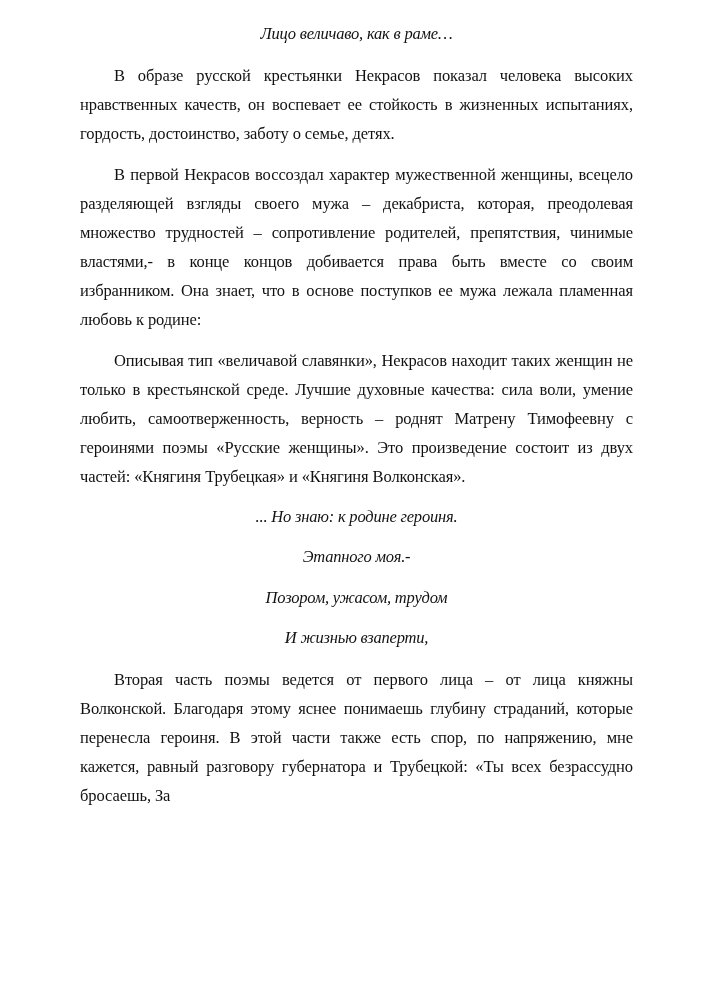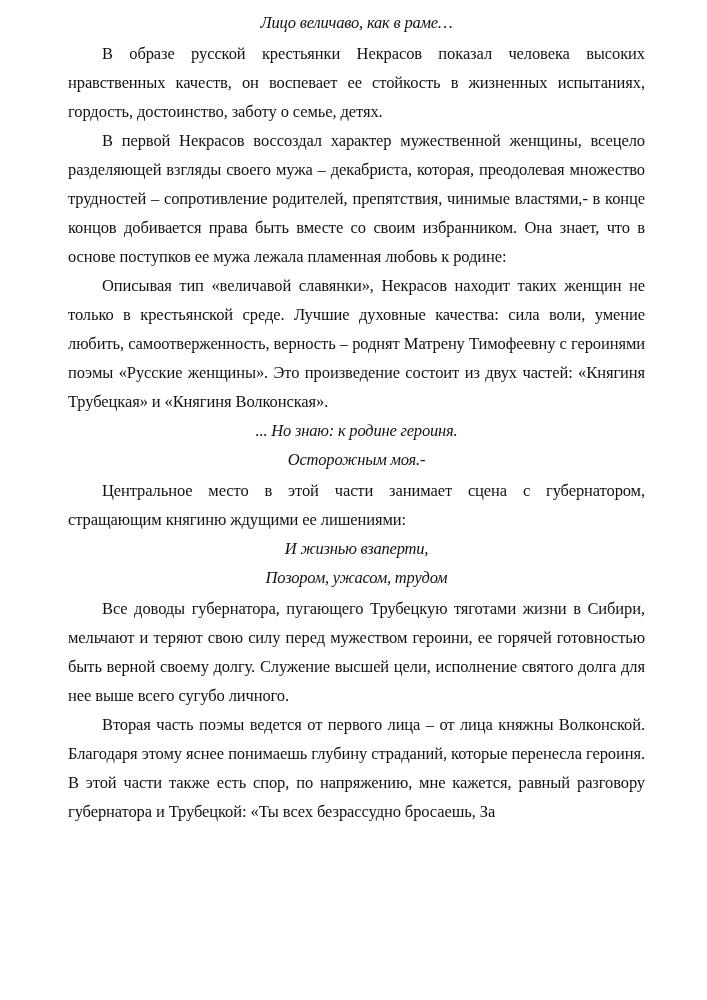--- a/index.html
+++ b/index.html
@@ -5,37 +5,35 @@
   html, body { margin: 0; padding: 0; background: #ffffff; }
   body {
     width: 707px; height: 1000px; overflow: hidden;
     font-family: "Liberation Serif", "DejaVu Serif", serif;
     color: #111111;
   }
   .page { position: relative; width: 707px; height: 1000px; background: #ffffff; }
   .content { position: absolute; left: 68px; top: 8px; width: 577px; }
   .line-center {
     text-align: center; font-style: italic; font-size: 16.5px;
-    line-height: 28.6px; margin: 1px; letter-spacing: -0.2px;
+    line-height: 28.6px; margin: 12px; letter-spacing: -0.2px;
   }
   .para {
     text-align: justify; text-indent: 34px; font-size: 16.5px;
-    line-height: 29px; margin: 0; letter-spacing: -0.1px;
+    line-height: 29px; margin: 12px; letter-spacing: -0.1px;
   }
 </style>
 </head>
 <body>
 
 <div class="page">
   <div class="content">
     <p class="line-center">Лицо величаво, как в раме…</p>
     <p class="para">В образе русской крестьянки Некрасов показал человека высоких нравственных качеств, он воспевает ее стойкость в жизненных испытаниях, гордость, достоинство, заботу о семье, детях.</p>
     <p class="para">В первой Некрасов воссоздал характер мужественной женщины, всецело разделяющей взгляды своего мужа – декабриста, которая, преодолевая множество трудностей – сопротивление родителей, препятствия, чинимые властями,- в конце концов добивается права быть вместе со своим избранником. Она знает, что в основе поступков ее мужа лежала пламенная любовь к родине:</p>
     <p class="para">Описывая тип «величавой славянки», Некрасов находит таких женщин не только в крестьянской среде. Лучшие духовные качества: сила воли, умение любить, самоотверженность, верность – роднят Матрену Тимофеевну с героинями поэмы «Русские женщины». Это произведение состоит из двух частей: «Княгиня Трубецкая» и «Княгиня Волконская».</p>
     <p class="line-center">... Но знаю: к родине героиня.</p>
-    <p class="line-center">Осторожным моя.-</p>
-    <p class="para">Центральное место в этой части занимает сцена с губернатором, стращающим княгиню ждущими ее лишениями:</p>
+    <p class="line-center">Этапного моя.-</p>
+    <p class="line-center">Позором, ужасом, трудом</p>
     <p class="line-center">И жизнью взаперти,</p>
-    <p class="line-center">Позором, ужасом, трудом</p>
-    <p class="para">Все доводы губернатора, пугающего Трубецкую тяготами жизни в Сибири, мельчают и теряют свою силу перед мужеством героини, ее горячей готовностью быть верной своему долгу. Служение высшей цели, исполнение святого долга для нее выше всего сугубо личного.</p>
     <p class="para">Вторая часть поэмы ведется от первого лица – от лица княжны Волконской. Благодаря этому яснее понимаешь глубину страданий, которые перенесла героиня. В этой части также есть спор, по напряжению, мне кажется, равный разговору губернатора и Трубецкой: «Ты всех безрассудно бросаешь, За</p>
   </div>
 </div>
 
 </body></html>

